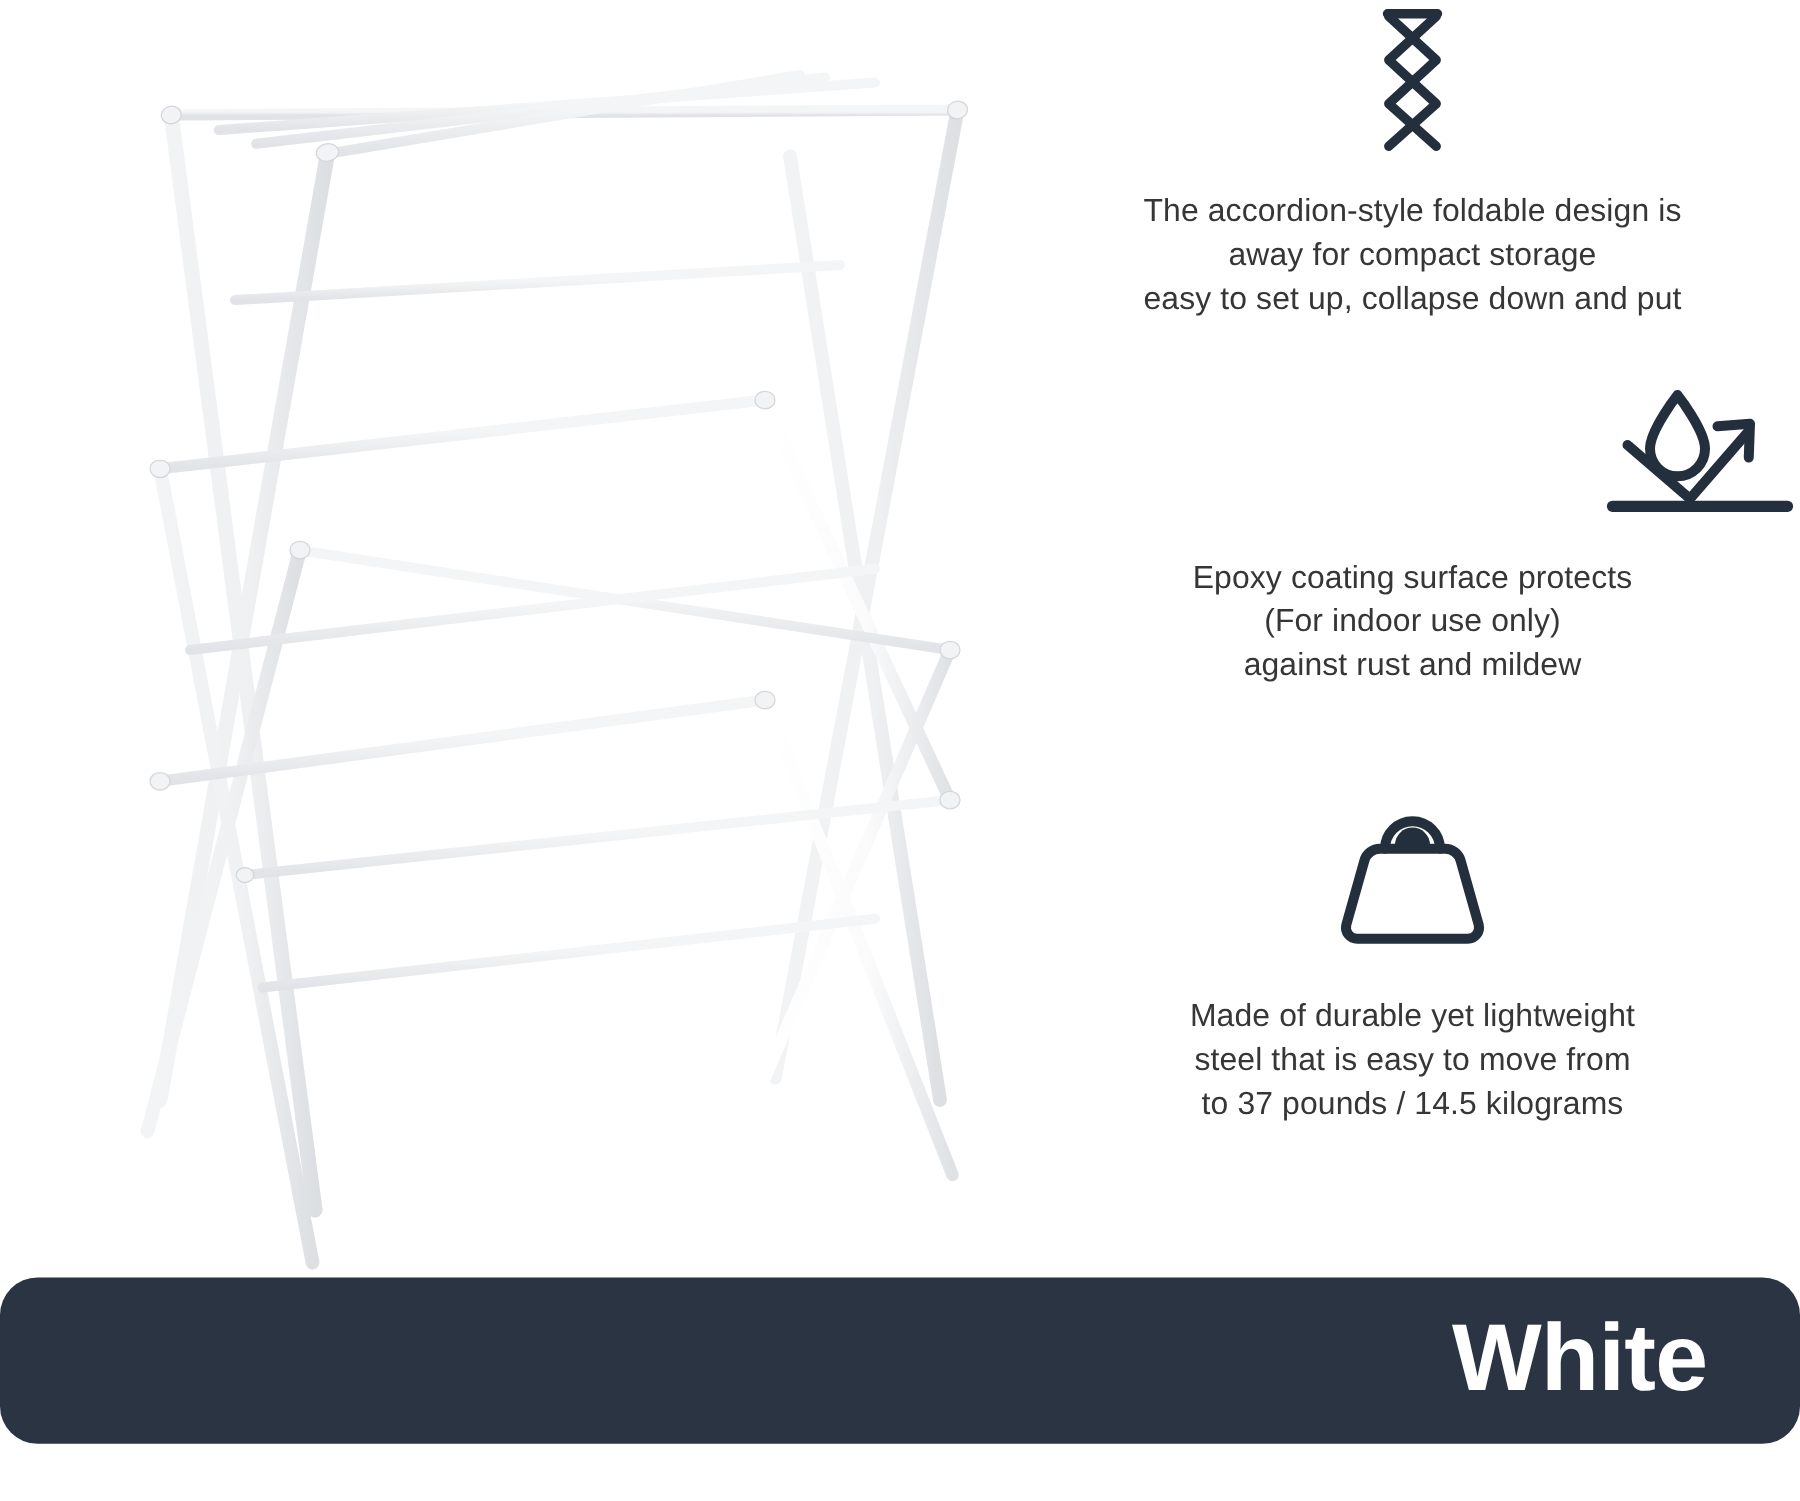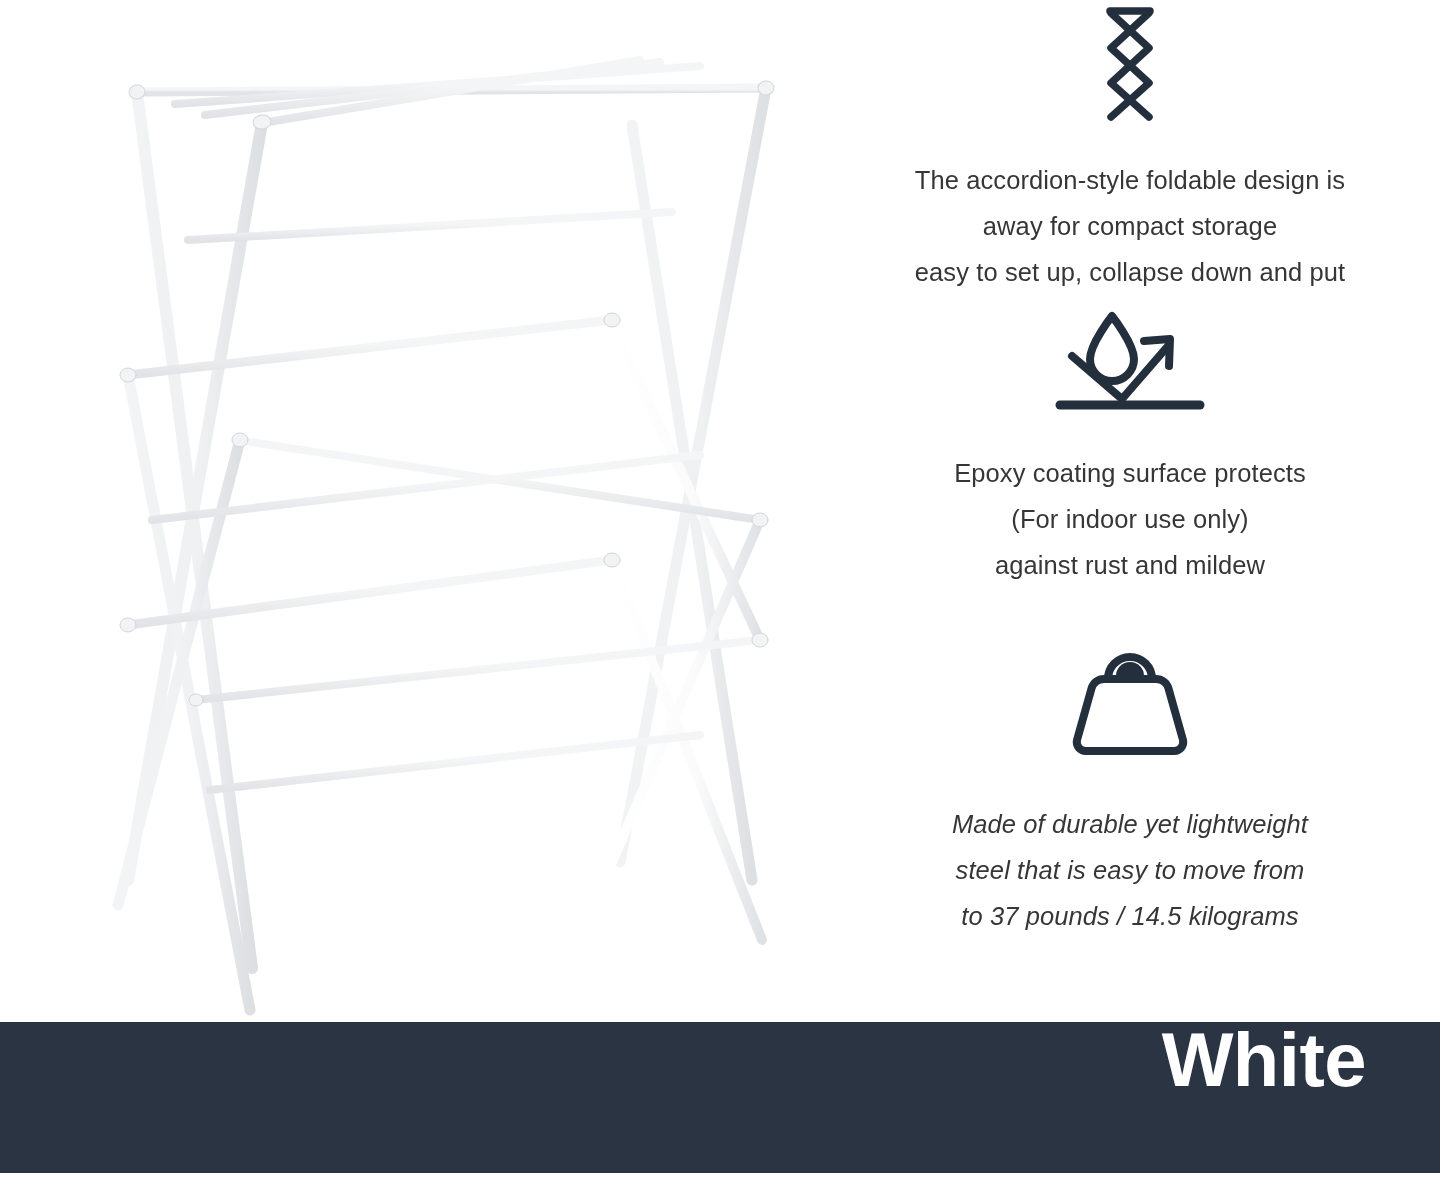--- a/index.html
+++ b/index.html
@@ -57,43 +57,44 @@
   }
   .feature-text {
     text-align: center;
     color: #363636;
     font-size: 25.5px;
     line-height: 35px;
     letter-spacing: 0.1px;
     width: 520px;
     margin: 0 auto;
   }
-  .feature-text p { margin: 11px; }
+  .feature-text p { margin: 0; }
 
   #feature-1 { position: absolute; left: 0;  top: 0px;   width: 620px; }
   #feature-1 .feature-icon { margin-top: 4px; }
   #feature-1 .feature-text { margin-top: 30px; }
 
-  #feature-2 { position: absolute; left: 0;  top: 306px; width: 620px; }
+  #feature-2 { position: absolute; left: 0;  top: 306px; width: 620px; align-items: flex-end; }
   #feature-2 .feature-text { margin-top: 34px; }
 
   #feature-3 { position: absolute; left: 0;  top: 652px; width: 620px; }
-  #feature-3 .feature-text { margin-top: 40px; font-style: italic; }
+  #feature-3 .feature-text { margin-top: 40px; }
 
   
   #color-banner {
     position: absolute;
     left: 0;
     top: 1022px;
     width: 1440px;
-    height: 151px;
+    height: 133px;
     background: #2b3442;
     display: flex;
-    align-items: flex-start;
+    align-items: center;
     justify-content: flex-end;
+    border-radius: 30px;
   }
   #color-banner-label {
     color: #ffffff;
     font-size: 76px;
     font-weight: bold;
     letter-spacing: -0.5px;
     padding-right: 74px;
     line-height: 1;
     margin-bottom: 4px;
   }

